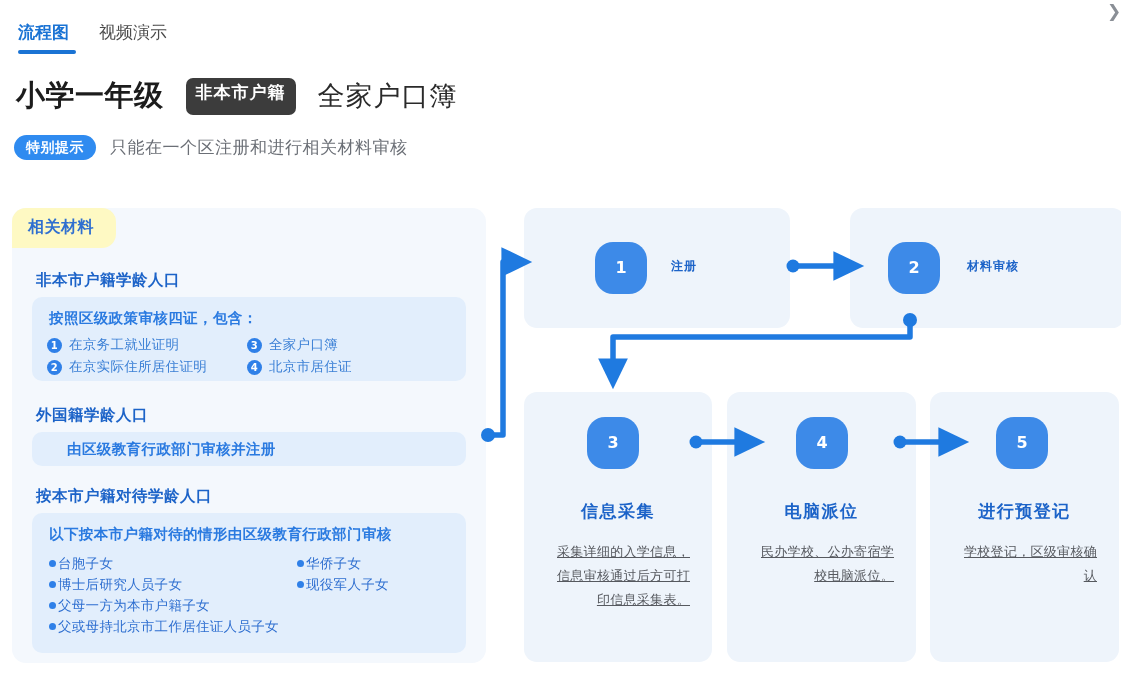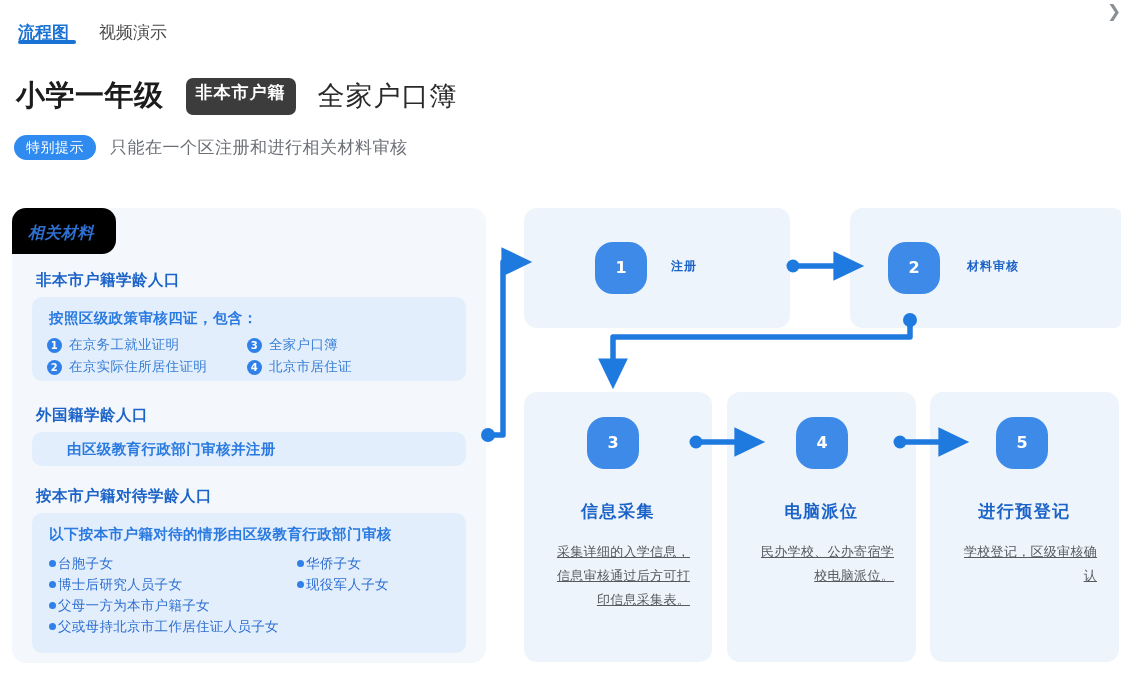--- a/index.html
+++ b/index.html
@@ -36,20 +36,21 @@
     left: 18px;
     top: 20px;
     display: flex;
     align-items: flex-start;
     gap: 30px;
   }
   .tab {
     position: relative;
     font-size: 17px;
     line-height: 24px;
+    padding-bottom: 10px;
     cursor: pointer;
     white-space: nowrap;
   }
   .tab.active {
     color: #1a73d4;
     font-weight: 700;
   }
   .tab.inactive {
     color: #4a4a4a;
     font-weight: 400;
@@ -106,21 +107,21 @@
     left: 14px;
     top: 135px;
     display: flex;
     align-items: center;
     white-space: nowrap;
   }
   .notice .n-pill {
     background: #2f8bf0;
     color: #ffffff;
     font-size: 14px;
-    font-weight: 400;
+    font-weight: 700;
     border-radius: 13px;
     padding: 4px 12px 5px;
     line-height: 16px;
     letter-spacing: 0.5px;
   }
   .notice .n-text {
     margin-left: 14px;
     font-size: 17px;
     color: #6b6f76;
     letter-spacing: 0.5px;
@@ -133,28 +134,27 @@
     top: 208px;
     width: 474px;
     height: 455px;
     background: #f4f8fd;
     border-radius: 14px;
   }
   .panel-tab {
     position: absolute;
     left: 0;
     top: 0;
-    background: #000000;
+    background: #fef9c3;
     color: #2f6fd0;
     font-size: 16px;
     font-weight: 700;
-    padding: 15px 22px 10px 16px;
+    padding: 9px 22px 10px 16px;
     border-radius: 14px 14px 14px 0;
     letter-spacing: 0.5px;
-    font-style: italic;
   }
   .sec-title {
     position: absolute;
     left: 24px;
     font-size: 15.5px;
     font-weight: 700;
     color: #1c63c8;
     letter-spacing: 0.5px;
   }
   .sec-title.t1 { top: 62px; }

